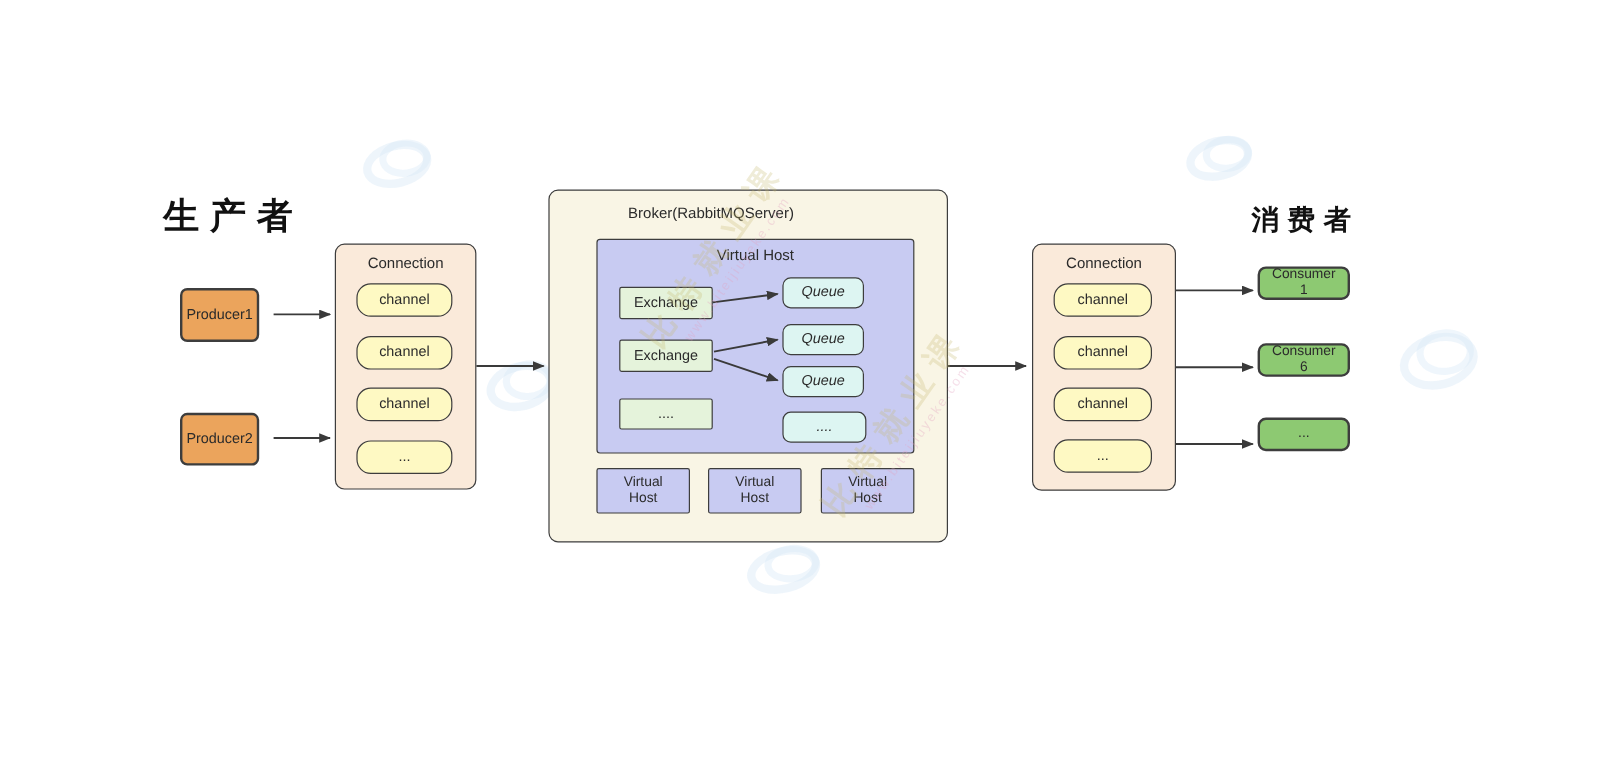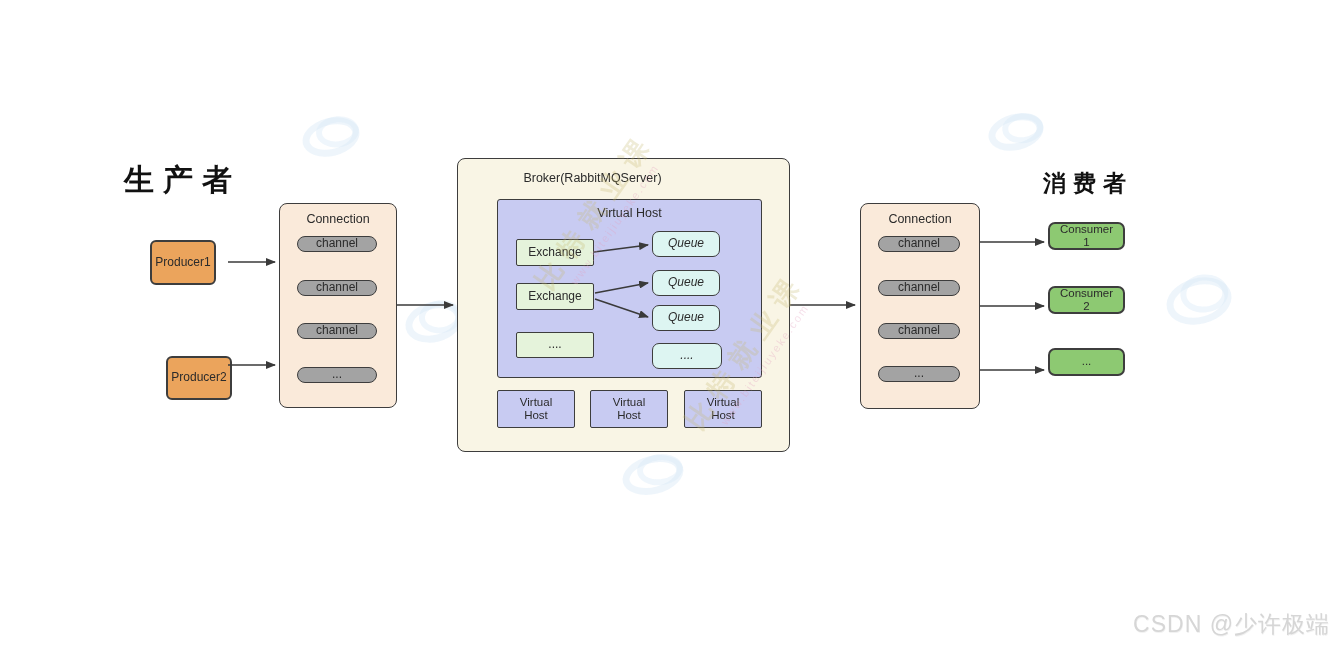--- a/index.html
+++ b/index.html
@@ -23,47 +23,47 @@
     line-height:1.15;
   }
   
   .cn-label{
     font-family:"Liberation Serif", serif;
     font-weight:bold;
     font-size:30px;
     letter-spacing:9px;
     color:#111;
   }
-  .cn-producers{left:124px;top:160px;}
+  .cn-producers{left:136px;top:160px;}
   .cn-consumers{left:1043px;top:168px;font-size:23px;letter-spacing:7px;}
   
   .producer{
     width:66px;height:45px;
     background:#EBA45C;
     border-width:2px;
     border-radius:6px;
     font-size:12px;
   }
   .producer1{left:150px;top:240px;}
-  .producer2{left:166px;top:344px;height:44px;margin-top:12px;}
+  .producer2{left:150px;top:344px;height:44px;}
   
   .connection{
     background:#FAEADA;
     border-radius:8px;
   }
   .conn-left{left:279px;top:203px;width:118px;height:205px;}
   .conn-right{left:860px;top:203px;width:120px;height:206px;}
   .conn-title{
     position:absolute;left:0;top:9px;width:100%;
     text-align:center;font-size:12.5px;color:#2b2b2b;
   }
   .pill{
-    background:#a3a3a3;
+    background:#fef9c3;
     border-radius:12px;
-    width:80px;height:16px;
+    width:80px;height:28px;
     font-size:12px;
   }
   
   .broker{
     left:457px;top:158px;width:333px;height:294px;
     background:#F9F5E5;
     border:1.6px solid #3d3d3d;
     border-radius:8px;
   }
   .broker-title{
@@ -202,21 +202,21 @@
     <div class="abs node vh-small" style="left:684px;">Virtual Host</div>
 
     <div class="abs node connection conn-right"></div>
     <div class="abs conn-title" style="left:860px;top:212px;width:120px;">Connection</div>
     <div class="abs node pill" style="left:878px;top:236px;width:82px;">channel</div>
     <div class="abs node pill" style="left:878px;top:280px;width:82px;">channel</div>
     <div class="abs node pill" style="left:878px;top:323px;width:82px;">channel</div>
     <div class="abs node pill" style="left:878px;top:366px;width:82px;">...</div>
 
     <div class="abs node consumer" style="top:222px;">Consumer 1</div>
-    <div class="abs node consumer" style="top:286px;">Consumer 2</div>
+    <div class="abs node consumer" style="top:286px;">Consumer 6</div>
     <div class="abs node consumer" style="top:348px;">...</div>
 
   </div>
 
   <svg class="arrows" width="1333" height="647" viewBox="0 0 1333 647">
     <defs>
       <marker id="ah" markerUnits="userSpaceOnUse" markerWidth="10" markerHeight="8" refX="9" refY="4" orient="auto">
         <path d="M0,0 L10,4 L0,8 Z" fill="#3a3a3a"></path>
       </marker>
     </defs>
@@ -236,16 +236,15 @@
 
   <div class="layer-wm-over">
     <div class="abs wm-diag" style="left:500px;top:190px;width:200px;">
       <div class="wm-brand">比特就业课</div>
       <div class="wm-url">www.biteijiuyeke.com</div>
     </div>
     <div class="abs wm-diag" style="left:650px;top:330px;width:200px;">
       <div class="wm-brand">比特就业课</div>
       <div class="wm-url">www.biteijiuyeke.com</div>
     </div>
-    <div class="abs csdn-wm">CSDN @少许极端</div>
   </div>
 
 </div>
 
 </body></html>

